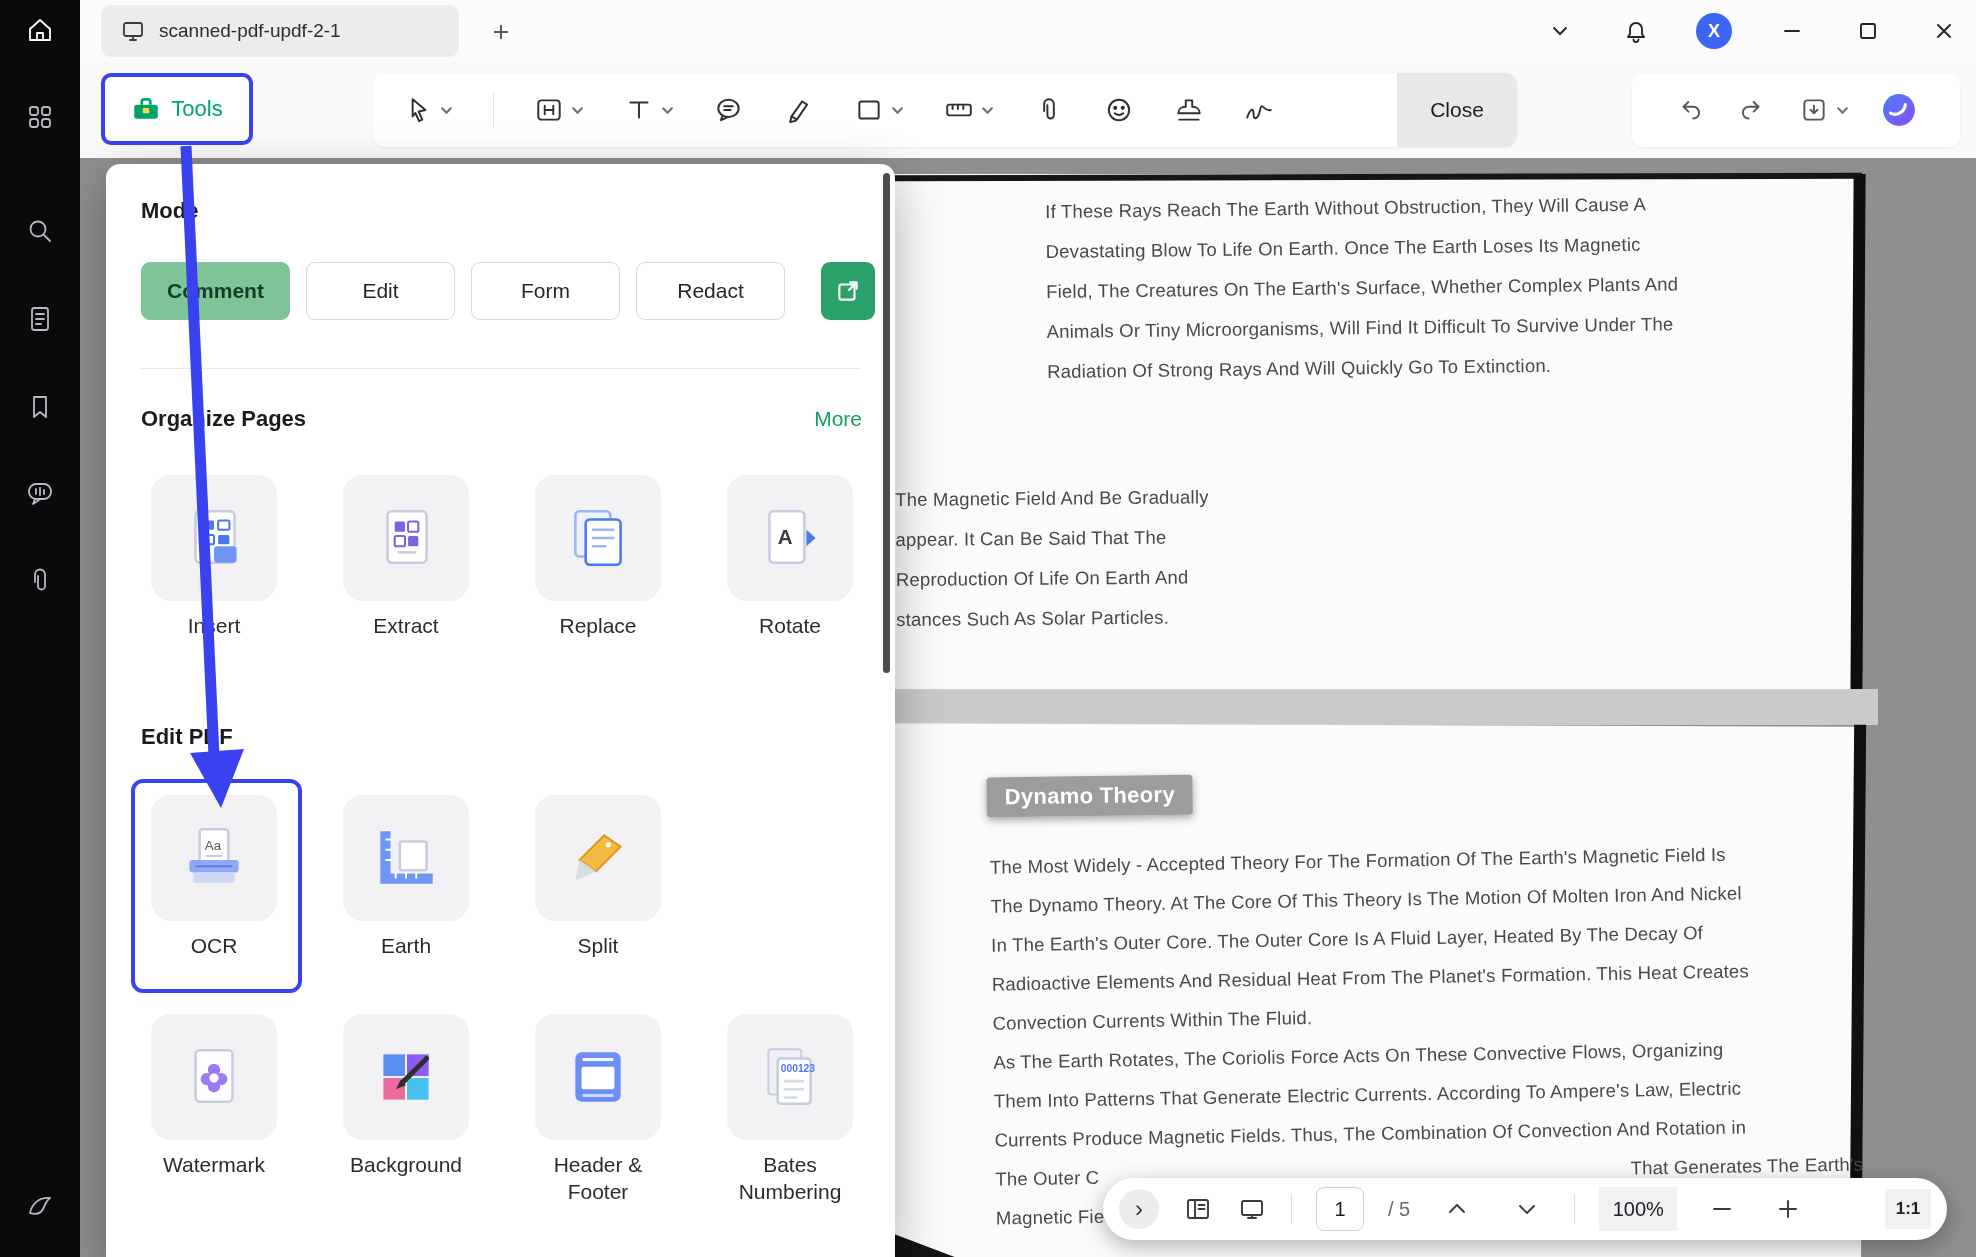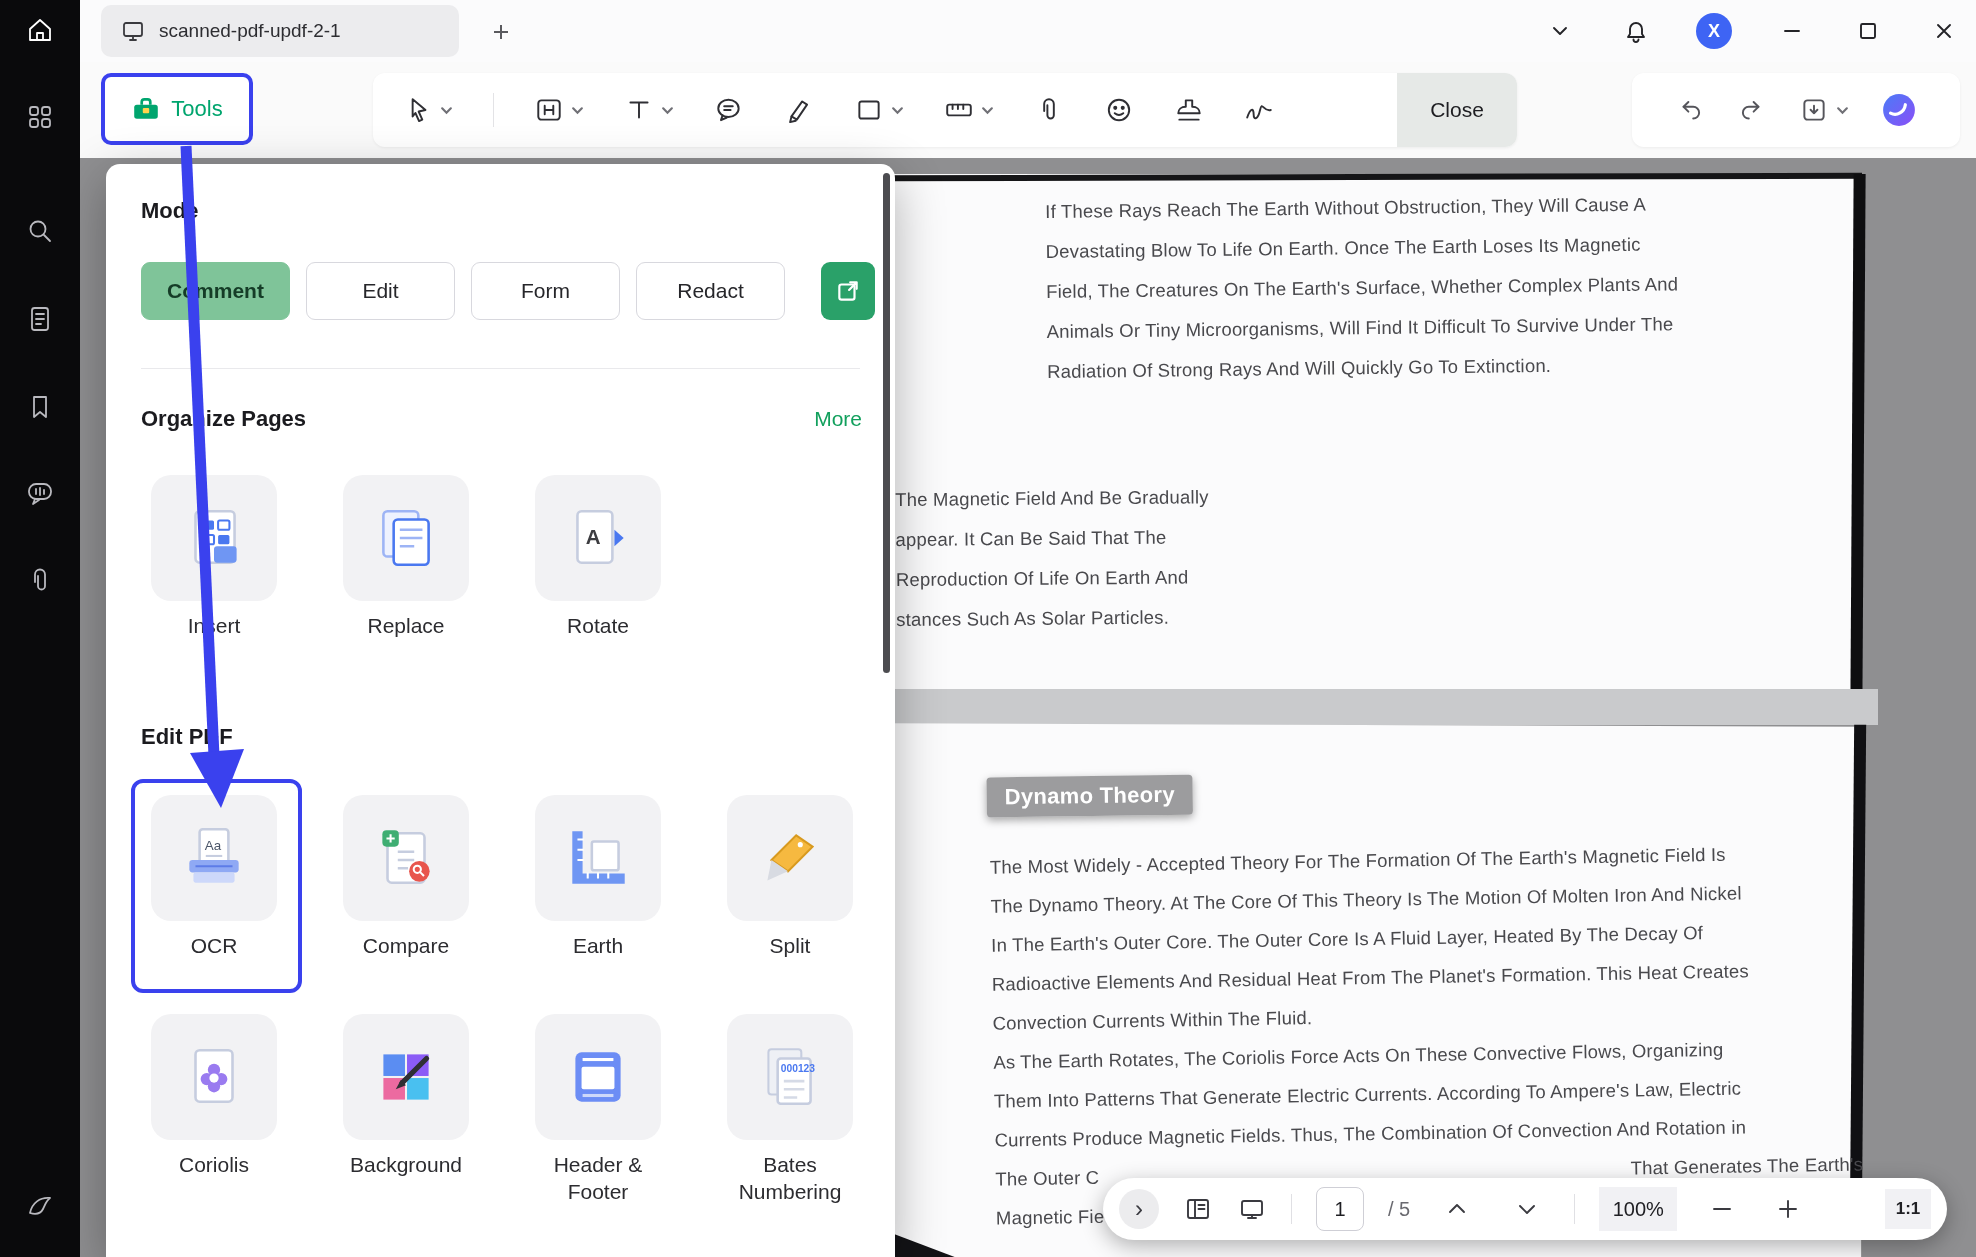--- a/index.html
+++ b/index.html
@@ -445,20 +445,33 @@
           <rect x="25" y="33" width="11" height="9" rx="1.5" fill="none" stroke="#4a78f0" stroke-width="2"></rect>
           <rect x="40" y="33" width="11" height="9" rx="1.5" fill="#4a78f0"></rect>
           <rect x="36" y="44" width="22" height="16" rx="3" fill="#6f96f3"></rect>
         </svg>
           </div>
         <div class="tile-label">Insert</div>
       </div>
       <div class="tile-item">
         <div class="tile">
             <svg viewBox="0 0 72 72">
+          <rect x="18" y="10" width="38" height="50" rx="4" class="pg"></rect>
+          <rect x="25" y="20" width="10" height="10" rx="1.5" fill="#7b61e6"></rect>
+          <rect x="38" y="20" width="10" height="10" rx="1.5" fill="none" stroke="#7b61e6" stroke-width="2"></rect>
+          <rect x="25" y="34" width="10" height="10" rx="1.5" fill="none" stroke="#7b61e6" stroke-width="2"></rect>
+          <rect x="38" y="34" width="10" height="10" rx="1.5" fill="#7b61e6"></rect>
+          <path d="M28 50h18" stroke="#c6cddf" stroke-width="2.5"></path>
+        </svg>
+          </div>
+        <div class="tile-label">Extract</div>
+      </div>
+      <div class="tile-item">
+        <div class="tile">
+            <svg viewBox="0 0 72 72">
           <rect x="14" y="10" width="34" height="44" rx="4" fill="#eef2fe" stroke="#9db4f5" stroke-width="2.5"></rect>
           <rect x="24" y="18" width="34" height="44" rx="4" fill="#fff" stroke="#4a78f0" stroke-width="2.5"></rect>
           <path d="M30 28h22M30 36h22M30 44h14" stroke="#9db4f5" stroke-width="2.5"></path>
         </svg>
           </div>
         <div class="tile-label">Replace</div>
       </div>
       <div class="tile-item">
         <div class="tile">
             <svg viewBox="0 0 72 72">
@@ -483,34 +496,20 @@
           <rect x="12" y="38" width="48" height="12" rx="3" fill="#8fa9f4"></rect>
           <path d="M18 44h36" stroke="#5d7ce8" stroke-width="2"></path>
           <rect x="16" y="50" width="40" height="10" rx="2" fill="#cdd8fa"></rect>
         </svg>
           </div>
         <div class="tile-label">OCR</div>
       </div>
       <div class="tile-item">
         <div class="tile">
             <svg viewBox="0 0 72 72">
-          <rect x="18" y="12" width="36" height="48" rx="4" class="pg"></rect>
-          <path d="M28 30h16M28 38h16M28 46h10" stroke="#c6cddf" stroke-width="2.5"></path>
-          <rect x="13" y="9" width="16" height="16" rx="4" fill="#3fae72"></rect>
-          <path d="M21 13v8M17 17h8" stroke="#fff" stroke-width="2"></path>
-          <circle cx="49" cy="49" r="10" fill="#e8554d"></circle>
-          <circle cx="47" cy="47" r="3.5" fill="none" stroke="#fff" stroke-width="2"></circle>
-          <path d="M49.5 49.5l4 4" stroke="#fff" stroke-width="2"></path>
-        </svg>
-          </div>
-        <div class="tile-label">Compare</div>
-      </div>
-      <div class="tile-item">
-        <div class="tile">
-            <svg viewBox="0 0 72 72">
           <rect x="30" y="20" width="26" height="28" rx="2" class="pg"></rect>
           <path d="M16 10v46h46" stroke="#6f96f3" stroke-width="10" fill="none"></path>
           <path d="M16 18h6M16 28h6M16 38h6M26 56v-6M36 56v-6M46 56v-6" stroke="#fff" stroke-width="2"></path>
         </svg>
           </div>
         <div class="tile-label">Earth</div>
       </div>
       <div class="tile-item">
         <div class="tile">
             <svg viewBox="0 0 72 72">
@@ -528,21 +527,21 @@
         <div class="tile">
             <svg viewBox="0 0 72 72">
           <rect x="18" y="10" width="36" height="50" rx="4" class="pg"></rect>
           <circle cx="36" cy="29" r="6" fill="#9a7bf0"></circle>
               <circle cx="29" cy="38" r="6" fill="#9a7bf0"></circle>
           <circle cx="43" cy="38" r="6" fill="#9a7bf0"></circle>
               <circle cx="36" cy="45" r="6" fill="#9a7bf0"></circle>
           <circle cx="36" cy="37" r="4.5" fill="#fff"></circle>
         </svg>
           </div>
-        <div class="tile-label">Coriolis</div>
+        <div class="tile-label">Watermark</div>
       </div>
       <div class="tile-item">
         <div class="tile">
             <svg viewBox="0 0 72 72">
           <rect x="14" y="14" width="21" height="21" fill="#5b8df2"></rect>
               <rect x="37" y="14" width="21" height="21" fill="#8b5cf6"></rect>
           <rect x="14" y="37" width="21" height="21" fill="#ec6aa0"></rect>
               <rect x="37" y="37" width="21" height="21" fill="#49c0f0"></rect>
           <path d="M32 42L56 18" stroke="#2f2f34" stroke-width="5" stroke-linecap="round"></path>
           <path d="M26 48l5-9 5 5z" fill="#2f2f34"></path>

